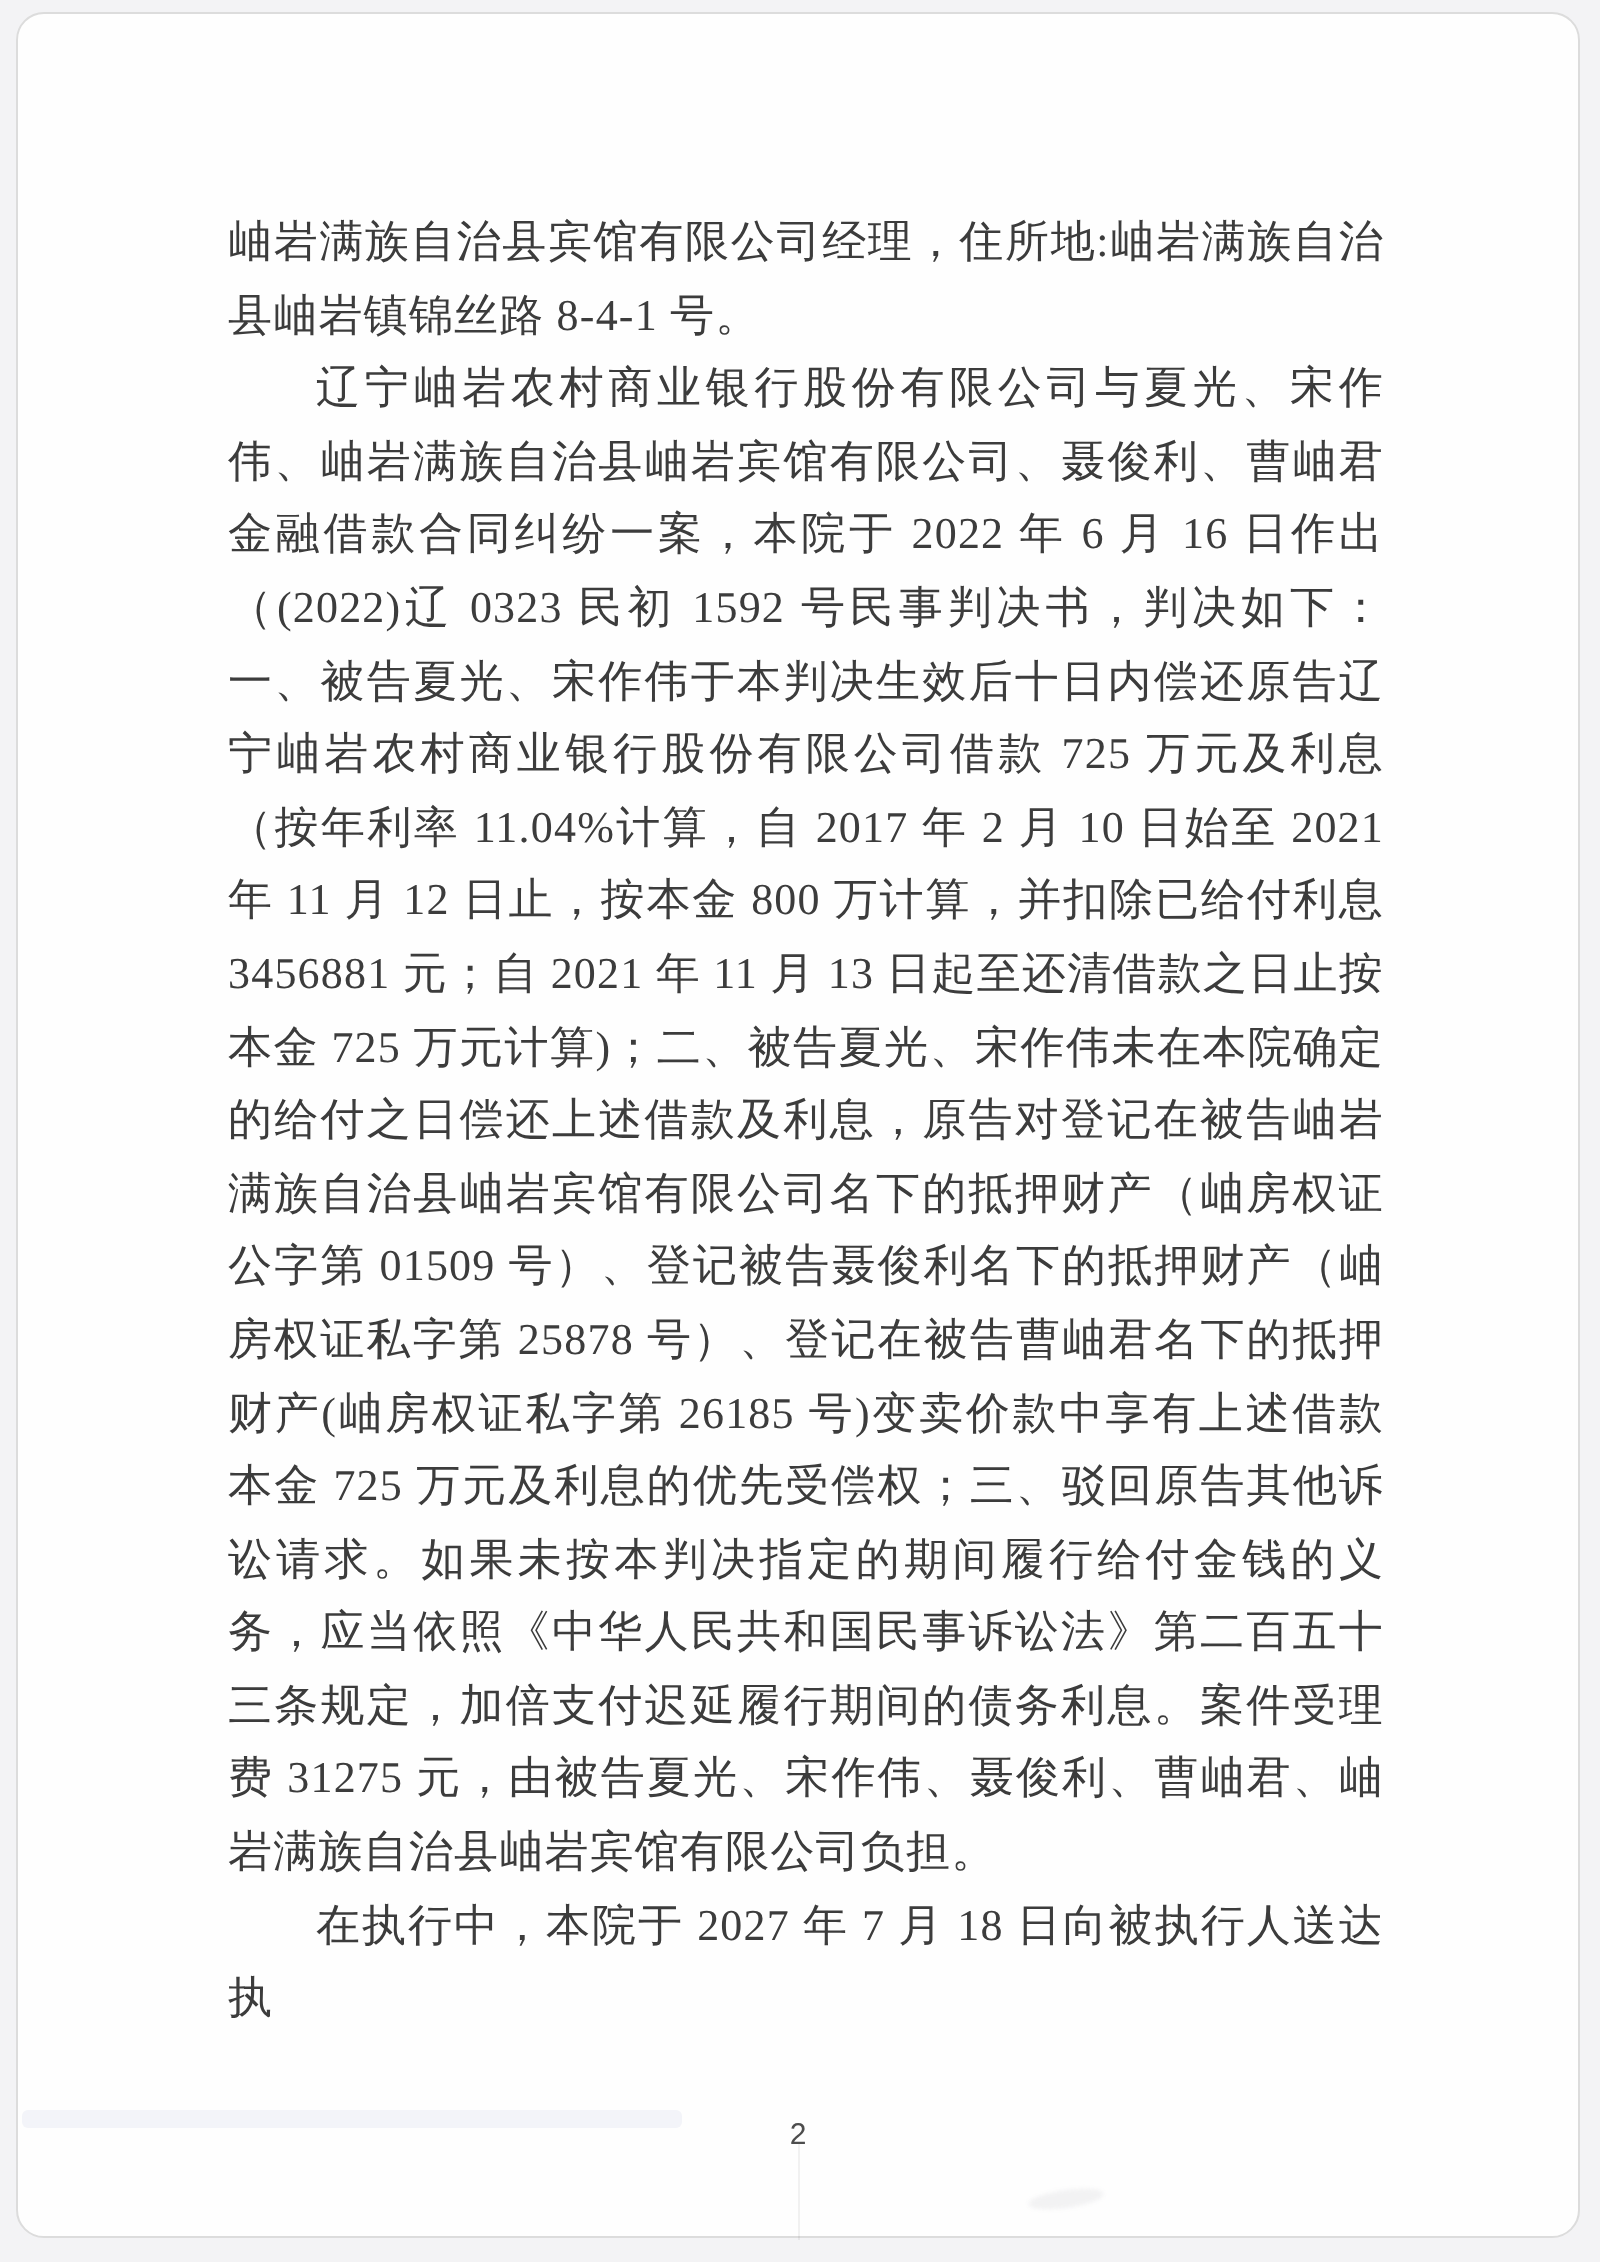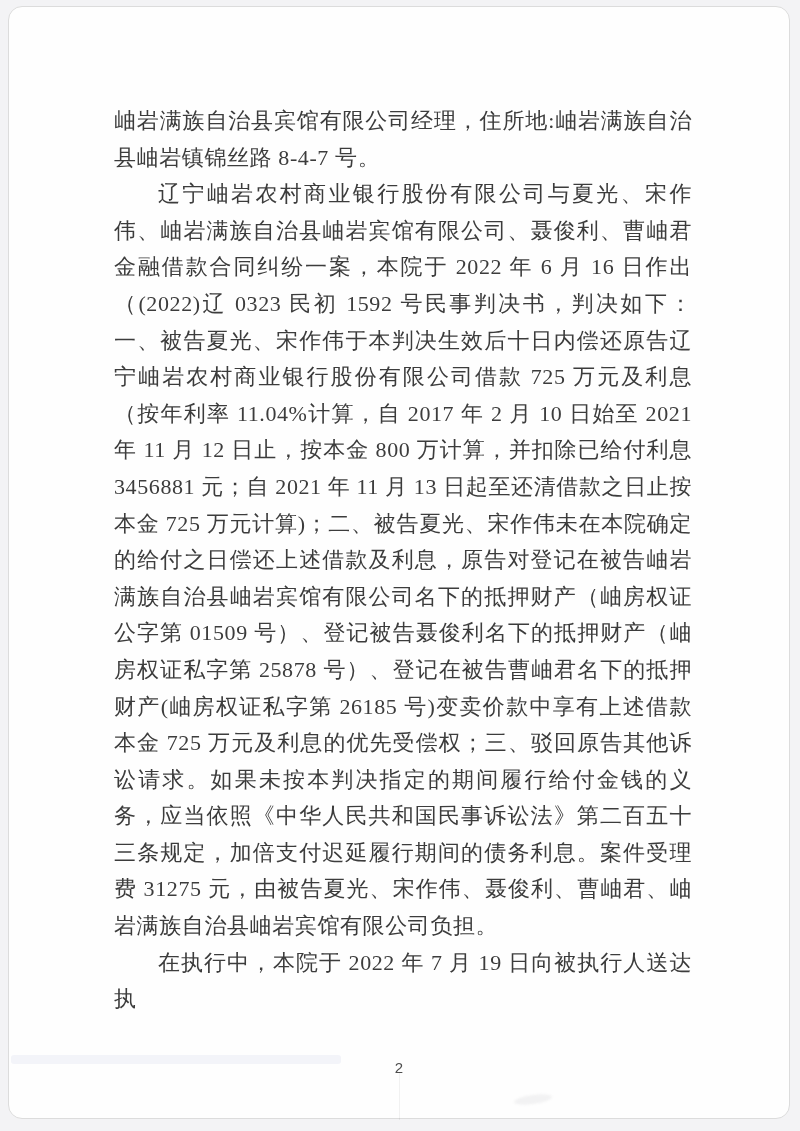--- a/index.html
+++ b/index.html
@@ -79,23 +79,23 @@
     height: 9px;
     background: rgba(195,202,228,0.18);
     border-radius: 3px;
   }
 </style>
 </head>
 <body>
 
 <div class="sheet">
   <div class="text-block" id="paragraph-container">
-      <p class="para">岫岩满族自治县宾馆有限公司经理，住所地:岫岩满族自治县岫岩镇锦丝路 8-4-7 号。</p>
+      <p class="para">岫岩满族自治县宾馆有限公司经理，住所地:岫岩满族自治县岫岩镇锦丝路 8-4-1 号。</p>
       <p class="para indent">辽宁岫岩农村商业银行股份有限公司与夏光、宋作伟、岫岩满族自治县岫岩宾馆有限公司、聂俊利、曹岫君金融借款合同纠纷一案，本院于 2022 年 6 月 16 日作出（(2022)辽 0323 民初 1592 号民事判决书，判决如下：一、被告夏光、宋作伟于本判决生效后十日内偿还原告辽宁岫岩农村商业银行股份有限公司借款 725 万元及利息（按年利率 11.04%计算，自 2017 年 2 月 10 日始至 2021 年 11 月 12 日止，按本金 800 万计算，并扣除已给付利息 3456881 元；自 2021 年 11 月 13 日起至还清借款之日止按本金 725 万元计算)；二、被告夏光、宋作伟未在本院确定的给付之日偿还上述借款及利息，原告对登记在被告岫岩满族自治县岫岩宾馆有限公司名下的抵押财产（岫房权证公字第 01509 号）、登记被告聂俊利名下的抵押财产（岫房权证私字第 25878 号）、登记在被告曹岫君名下的抵押财产(岫房权证私字第 26185 号)变卖价款中享有上述借款本金 725 万元及利息的优先受偿权；三、驳回原告其他诉讼请求。如果未按本判决指定的期间履行给付金钱的义务，应当依照《中华人民共和国民事诉讼法》第二百五十三条规定，加倍支付迟延履行期间的债务利息。案件受理费 31275 元，由被告夏光、宋作伟、聂俊利、曹岫君、岫岩满族自治县岫岩宾馆有限公司负担。</p>
-      <p class="para indent">在执行中，本院于 2022 年 7 月 19 日向被执行人送达执</p>
+      <p class="para indent">在执行中，本院于 2027 年 7 月 18 日向被执行人送达执</p>
     </div>
 
   <div class="page-number">2</div>
 
   <div class="scan-band"></div>
   <div class="crease-vertical"></div>
   <div class="smudge"></div>
 </div>
 
 </body></html>

